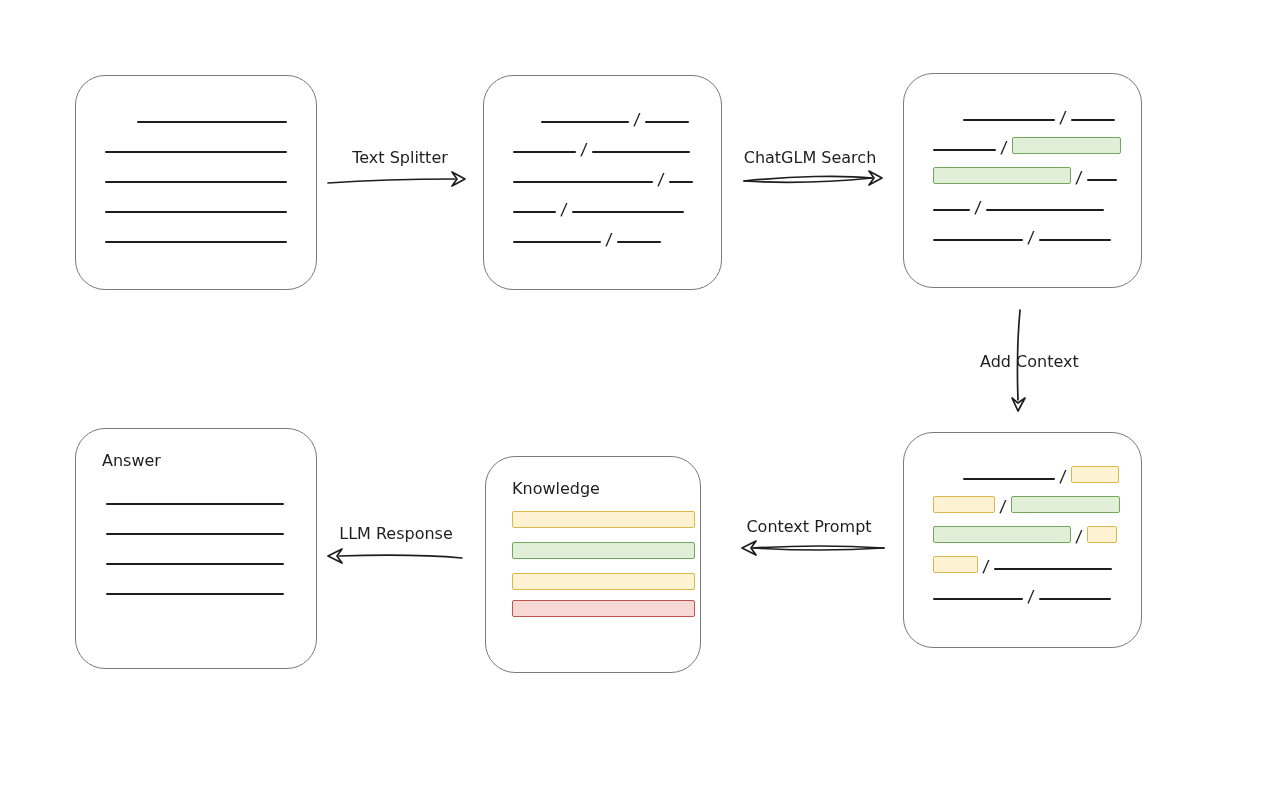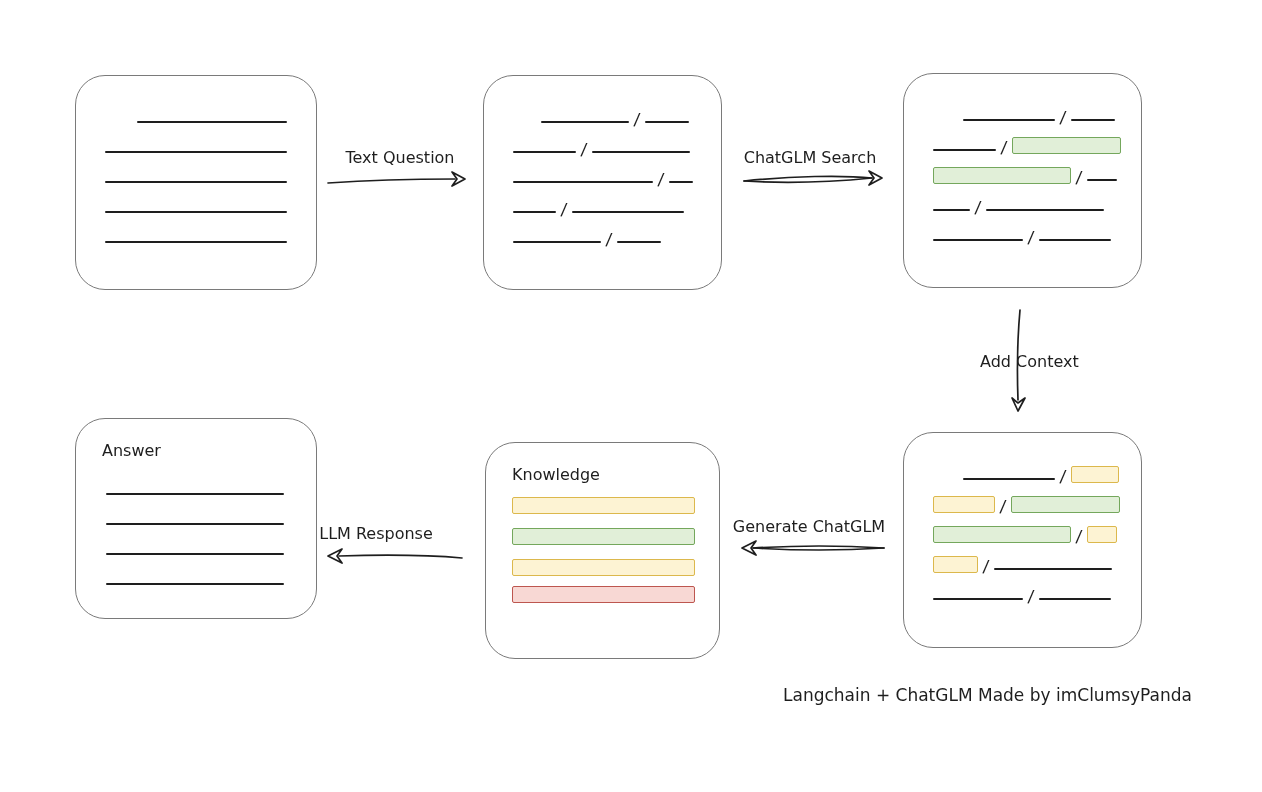--- a/index.html
+++ b/index.html
@@ -112,39 +112,39 @@
           <div class="seg-line" style="width: 118px;"></div>
         </div>
         <div class="row">
           <div class="seg-line" style="width: 90px;"></div>
           <span class="slash">/</span>
           <div class="seg-line" style="width: 72px;"></div>
         </div>
       </div>
   </div>
 
-  <div class="card" style="left:75px;top:418px;width:242px;height:201px">
+  <div class="card" style="left:75px;top:428px;width:242px;height:241px">
     <div class="card-label">Answer</div>
     <div class="rows answer-rows">
         <div class="row">
           <div class="seg-line" style="width: 178px;"></div>
         </div>
         <div class="row">
           <div class="seg-line" style="width: 178px;"></div>
         </div>
         <div class="row">
           <div class="seg-line" style="width: 178px;"></div>
         </div>
         <div class="row">
           <div class="seg-line" style="width: 178px;"></div>
         </div>
       </div>
   </div>
 
-  <div class="card prompt-card" style="left:485px;top:442px;width:235px;height:217px">
+  <div class="card prompt-card" style="left:485px;top:456px;width:216px;height:217px">
     <div class="card-label">Knowledge</div>
     <div class="bars">
         <div class="bar yellow" style="width: 183px;"></div>
         <div class="bar green" style="width: 183px;"></div>
         <div class="bar yellow" style="width: 183px;"></div>
       </div>
     <div class="bars single">
         <div class="bar red" style="width: 183px;"></div>
       </div>
   </div>
@@ -176,42 +176,41 @@
           <span class="slash">/</span>
           <div class="seg-line" style="width: 72px;"></div>
         </div>
       </div>
   </div>
 
   <svg class="arrow" style="left:326px;top:168px" width="144" height="26">
     <path d="M2,15 C 45,12 95,11 129,11"></path>
     <path class="head" d="M126,4 L139,11 L126,18 L131,11 Z"></path>
   </svg>
-  <div class="arrow-label centered" style="left:400px;top:148px">Text Question</div>
+  <div class="arrow-label centered" style="left:400px;top:148px">Text Splitter</div>
 
   <svg class="arrow" style="left:742px;top:166px" width="145" height="26">
     <path d="M2,15 C 50,10 100,9 130,12"></path>
     <path d="M2,15 C 50,18 100,15 130,12"></path>
     <path class="head" d="M127,5 L140,12 L127,19 L132,12 Z"></path>
   </svg>
   <div class="arrow-label centered" style="left:810px;top:148px">ChatGLM Search</div>
 
   <svg class="arrow" style="left:1004px;top:308px" width="30" height="110">
     <path d="M16,2 C 13,35 13,65 14,92"></path>
     <path class="head" d="M8,90 L14,103 L21,90 L14,95 Z"></path>
   </svg>
   <div class="arrow-label" style="left:980px;top:352px">Add Context</div>
 
   <svg class="arrow" style="left:736px;top:538px" width="152" height="24">
     <path d="M148,10 C 100,7 50,8 17,10"></path>
     <path d="M148,10 C 100,13 50,12 17,10"></path>
     <path class="head" d="M20,3 L6,10 L20,17 L15,10 Z"></path>
   </svg>
-  <div class="arrow-label centered" style="left:809px;top:517px">Generate ChatGLM</div>
+  <div class="arrow-label centered" style="left:809px;top:517px">Context Prompt</div>
 
   <svg class="arrow" style="left:322px;top:546px" width="142" height="24">
     <path d="M140,12 C 95,8 50,9 17,10"></path>
     <path class="head" d="M20,3 L6,10 L20,17 L15,10 Z"></path>
   </svg>
-  <div class="arrow-label centered" style="left:376px;top:524px">LLM Response</div>
-
-  <div class="credit">Langchain + ChatGLM Made by imClumsyPanda</div>
+  <div class="arrow-label centered" style="left:396px;top:524px">LLM Response</div>
+
 </div>
 
 </body></html>

